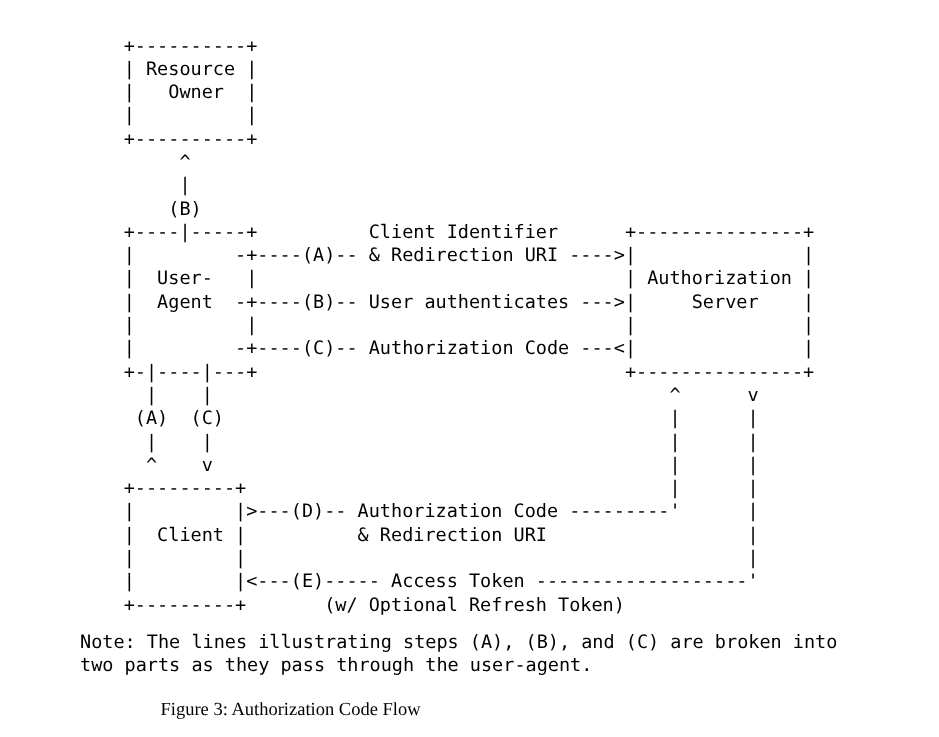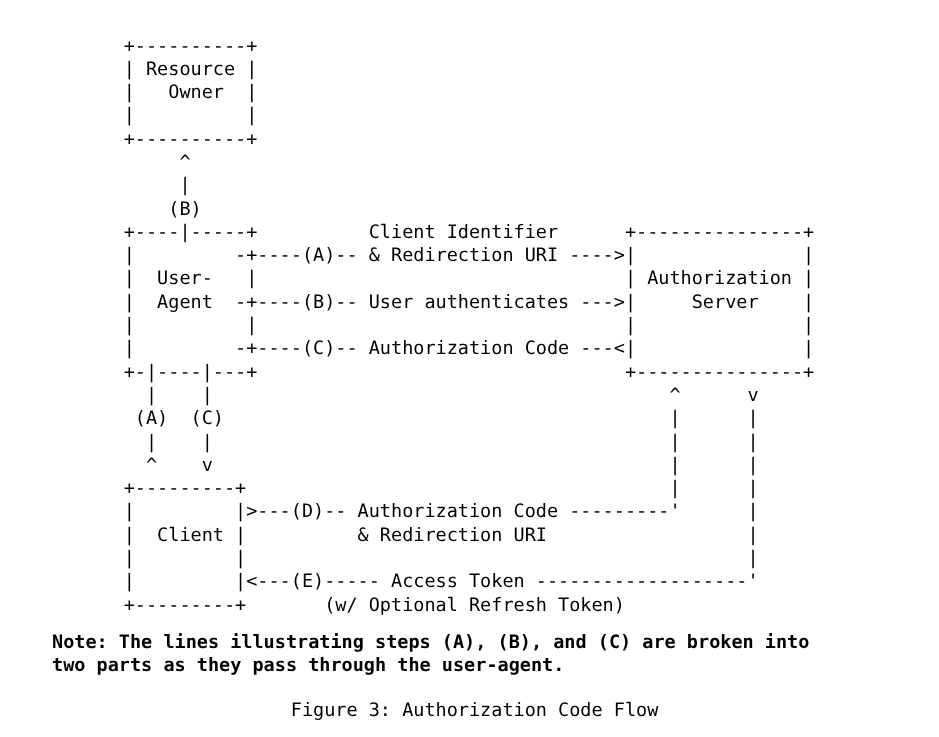--- a/index.html
+++ b/index.html
@@ -31,27 +31,27 @@
     color: #000000;
     font-weight: 400;
     -webkit-font-smoothing: none;
     text-rendering: geometricPrecision;
   }
   #ascii-diagram {
     left: 68px;
     top: 16px;
   }
   #ascii-note {
-    left: 52px;
+    left: 80px;
     top: 612px;
-    font-weight: bold;
   }
   #ascii-caption {
     left: 68px;
     top: 680px;
+    font-family: Liberation Serif, serif;
   }
 </style>
 </head>
 <body>
 
 <div id="figure-root">
 
   <pre class="ascii-block" id="ascii-diagram">     +----------+
      | Resource |
      |   Owner  |

